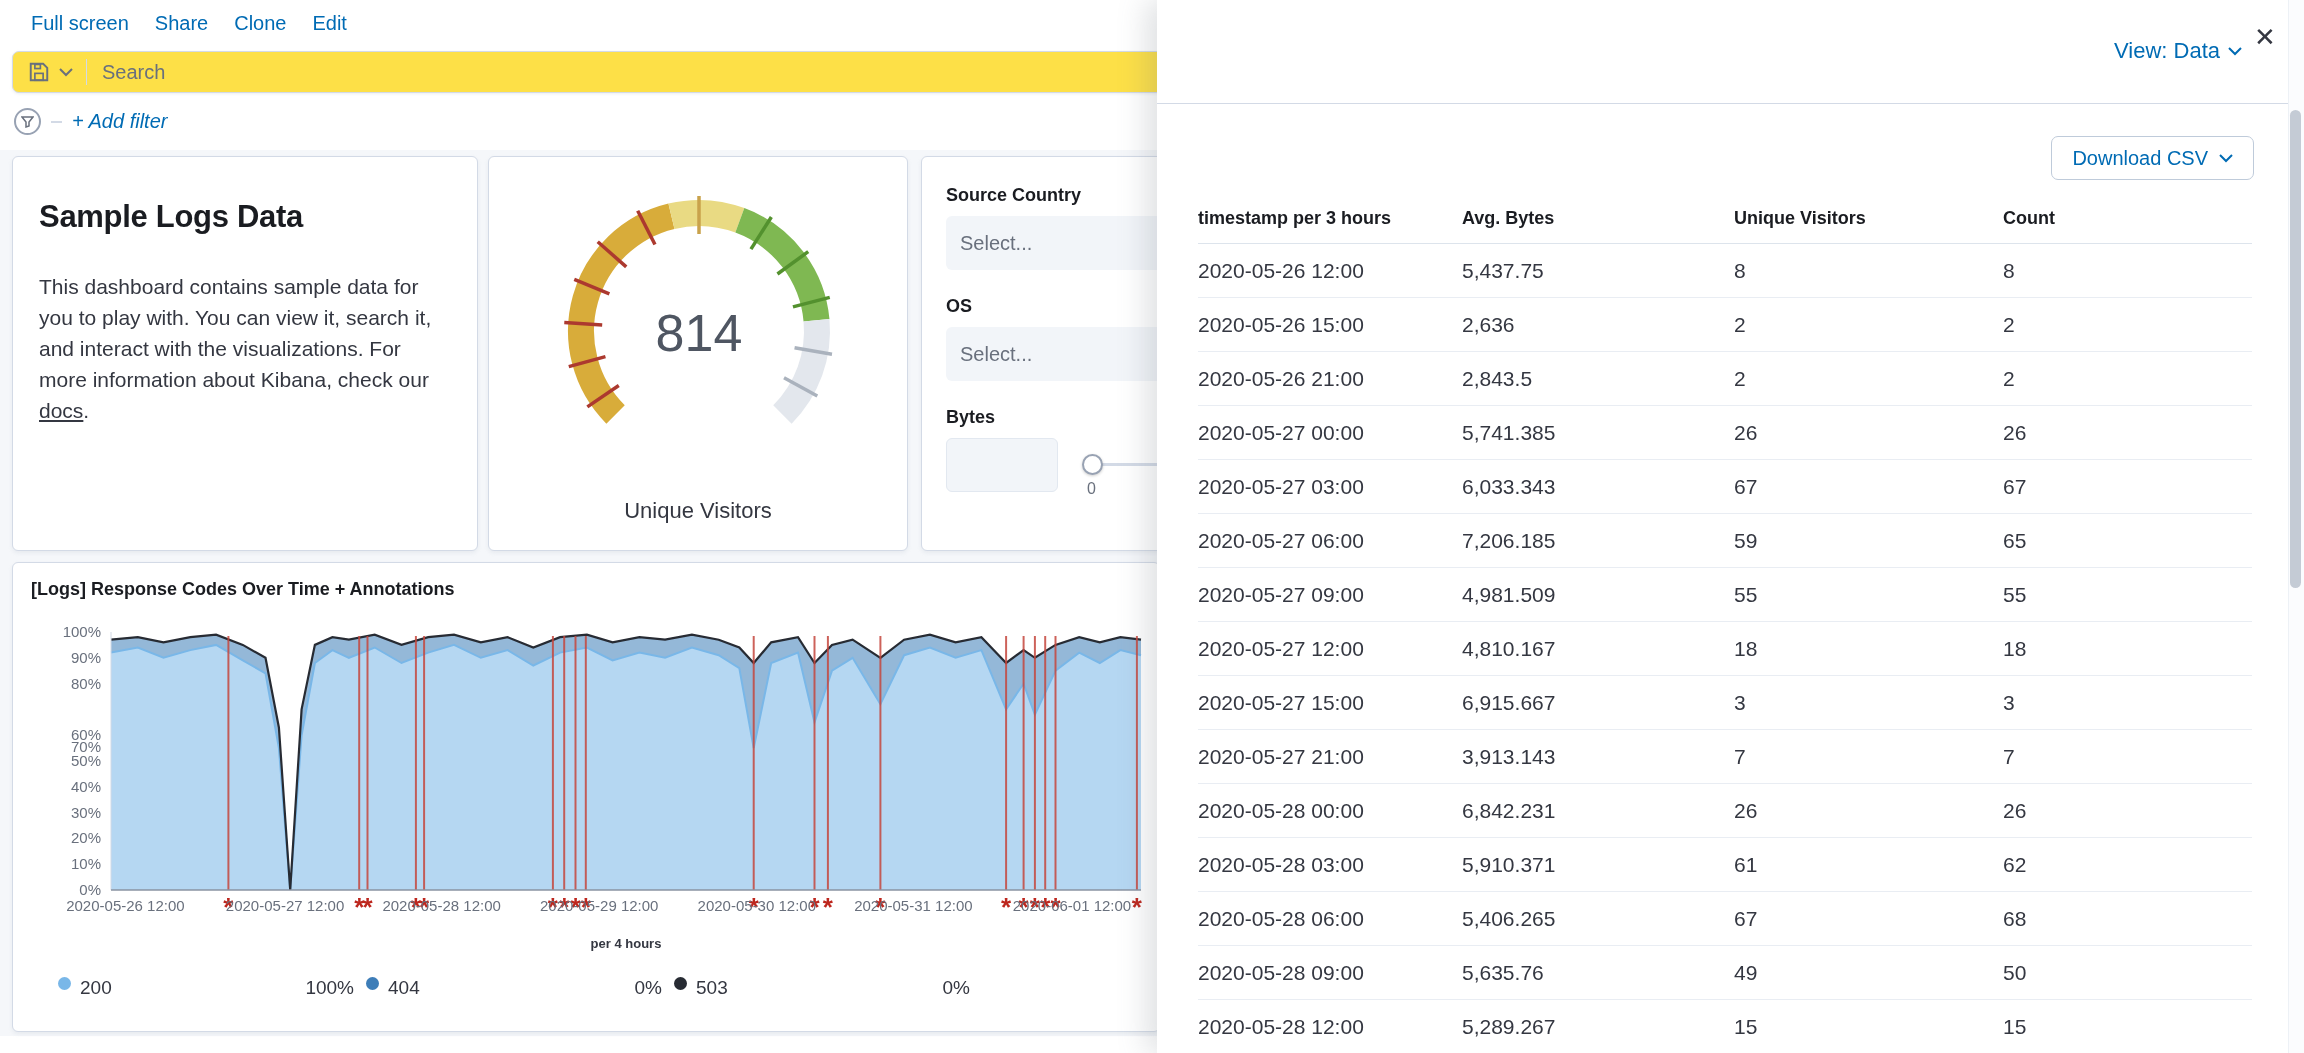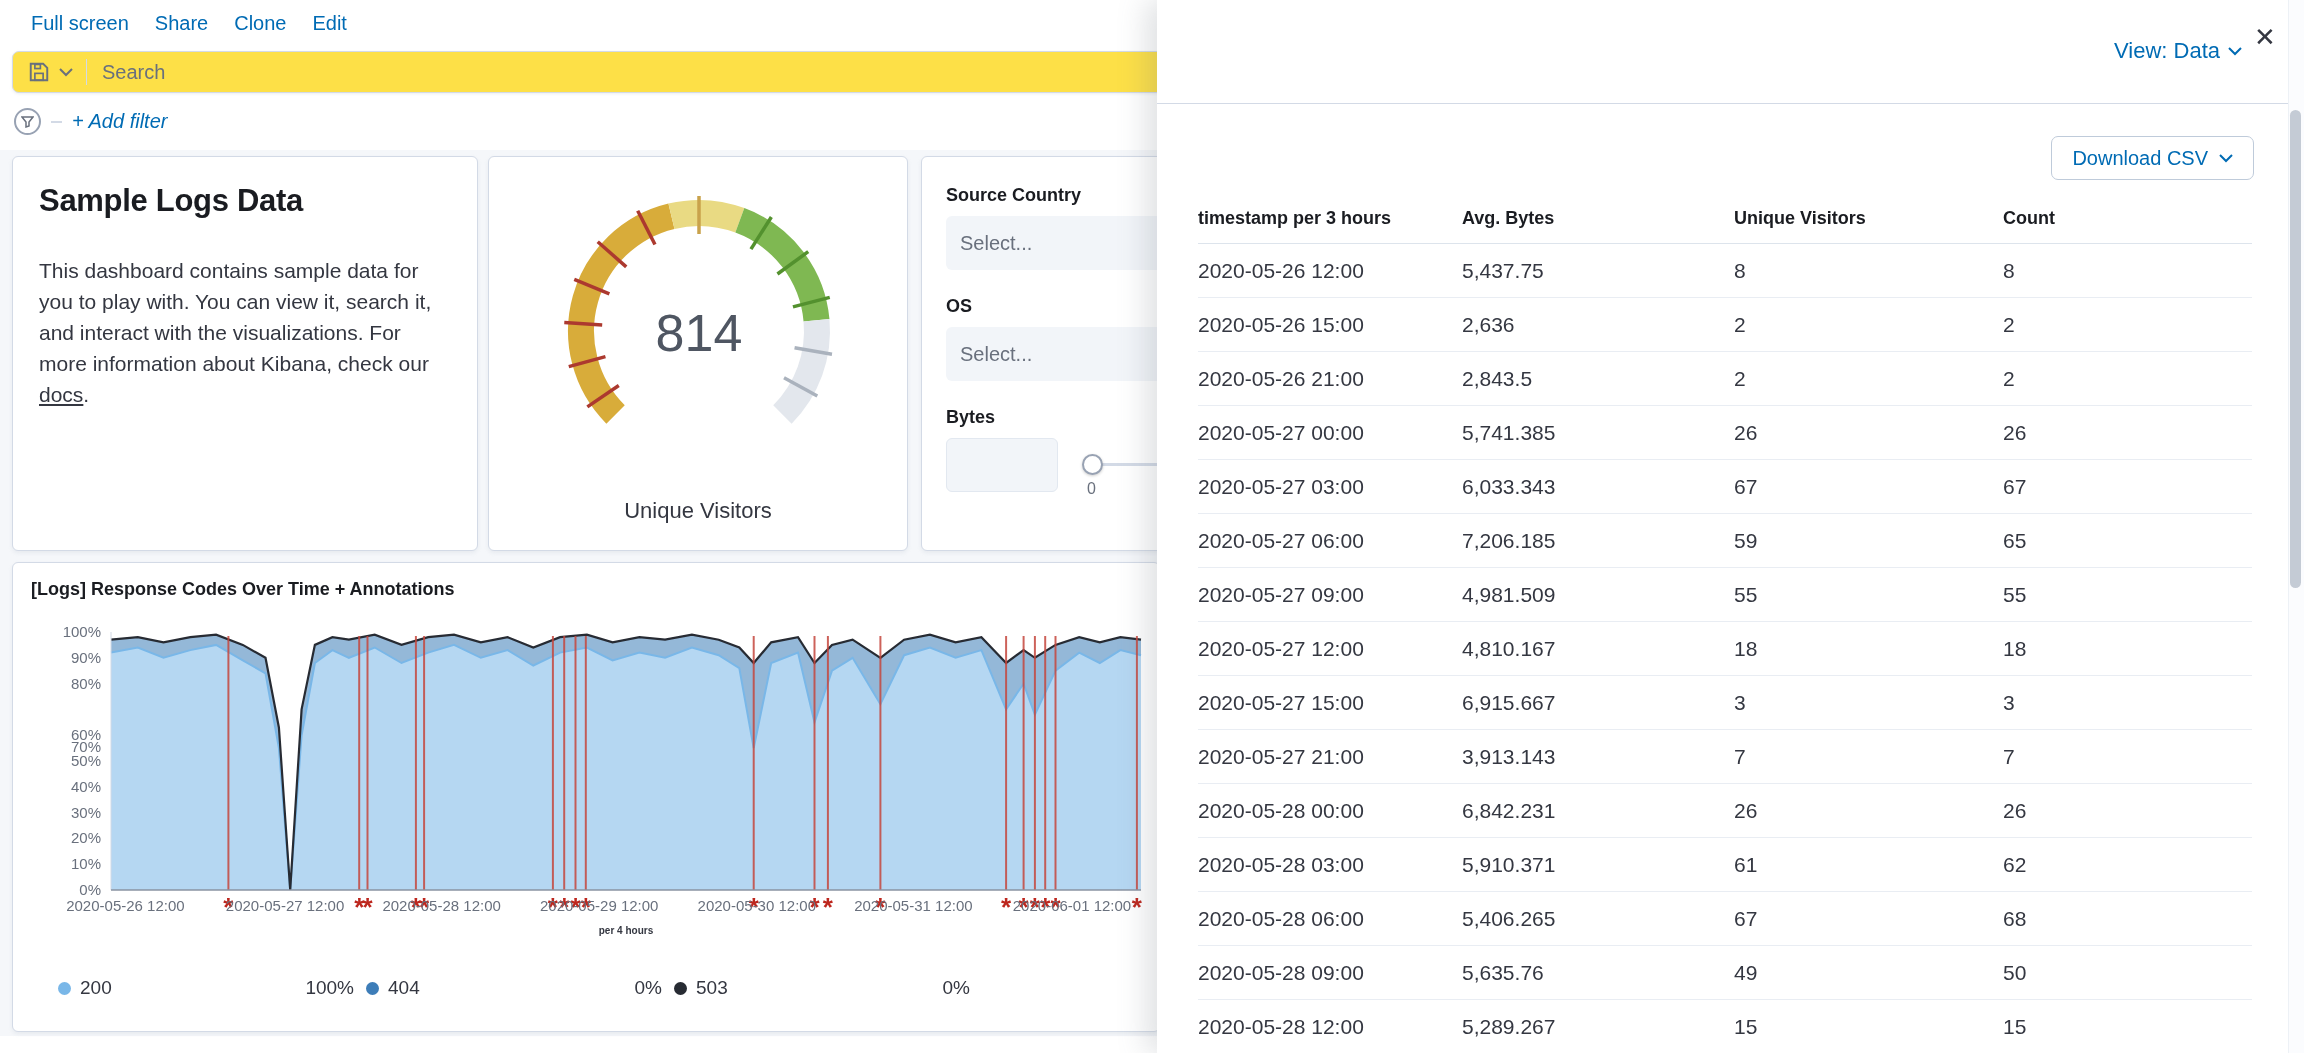--- a/index.html
+++ b/index.html
@@ -22,21 +22,21 @@
   .filter-icon-circle { width:27px; height:27px; border-radius:50%; border:2px solid #98A2B3;
                         display:flex; align-items:center; justify-content:center; cursor:pointer; }
   .filter-dash { width:11px; height:2px; background:#D3DAE6; }
   .add-filter { color:#006BB4; font-size:20px; cursor:pointer;font-style:italic; }
 
   
   .dash { position:relative; background:#F5F7FA; height:886px; }
   .panel { position:absolute; background:#fff; border:1px solid #D3DAE6; border-radius:6px;
            box-shadow:0 2px 4px rgba(152,162,179,0.14); }
 
-  .panel-markdown { left:12px; top:6px; width:466px; height:395px; padding:26px 26px; }
+  .panel-markdown { left:12px; top:6px; width:466px; height:395px; padding:42px 26px; }
   .panel-markdown h2 { font-size:31px; color:#1A1C21; font-weight:700; letter-spacing:-0.3px; }
   .panel-markdown p { margin-top:36px; font-size:21px; line-height:31px; color:#343741; }
   .docs-link { color:#343741; text-decoration:underline; cursor:pointer; }
 
   .panel-gauge { left:488px; top:6px; width:420px; height:395px; text-align:center; }
   .panel-gauge svg { display:block; margin:6px auto 0; }
   .gauge-label { position:absolute; bottom:26px; width:100%; text-align:center; font-size:22px; color:#343741; }
 
   .panel-controls { left:921px; top:6px; width:560px; height:395px; padding:28px 24px; }
   .control-group { margin-bottom:26px; }
@@ -52,24 +52,24 @@
                   background:#fff; border:2px solid #98A2B3; box-shadow:0 1px 3px rgba(0,0,0,0.2); cursor:grab; }
   .range-min { position:absolute; left:3px; top:42px; font-size:16px; color:#69707D; }
 
   .panel-chart { left:12px; top:412px; width:1148px; height:470px; padding:16px 0 0 0; }
   .chart-title { font-size:18px; font-weight:700; color:#1A1C21; padding-left:18px; }
   .chart-wrap { position:relative; margin-top:32px; height:258px; }
   .y-axis-label { position:absolute; width:88px; text-align:right; font-size:15px; color:#69707D; }
   .plot-svg { position:absolute; left:98px; top:0; overflow:visible; }
   .x-axis { position:absolute; left:98px; top:265px; width:1030px; height:20px; }
   .x-axis-label { position:absolute; width:170px; margin-left:-85px; text-align:center; font-size:15px; color:#69707D; }
-  .axis-title { position:absolute; left:98px; top:293px; width:1030px; text-align:center;
-                font-size:10px; font-weight:700; color:#343741; }
+  .axis-title { position:absolute; left:98px; top:304px; width:1030px; text-align:center;
+                font-size:13px; font-weight:700; color:#343741; }
   .legend { position:absolute; left:45px; top:414px; display:flex; gap:12px; }
-  .legend-item { width:296px; display:flex; align-items:center; cursor:pointer; }
+  .legend-item { width:296px; display:flex; align-items:flex-start; cursor:pointer; }
   .legend-dot { width:13px; height:13px; border-radius:50%; margin-right:9px; flex:none; }
   .legend-name { font-size:19px; color:#343741; }
   .legend-value { margin-left:auto; font-size:19px; color:#343741; }
 
   
   .flyout { position:absolute; left:1157px; top:0; width:1147px; height:1053px; background:#fff;
             box-shadow:-10px 0 28px rgba(105,112,125,0.22); z-index:10; }
   .flyout-header { position:relative; height:104px; border-bottom:1px solid #D3DAE6; padding:33px 0 0 30px; }
   .flyout-title { font-size:28px; font-weight:600; color:#1A1C21; letter-spacing:-0.2px; }
   .view-selector { position:absolute; right:62px; top:38px; color:#006BB4; font-size:22px;

